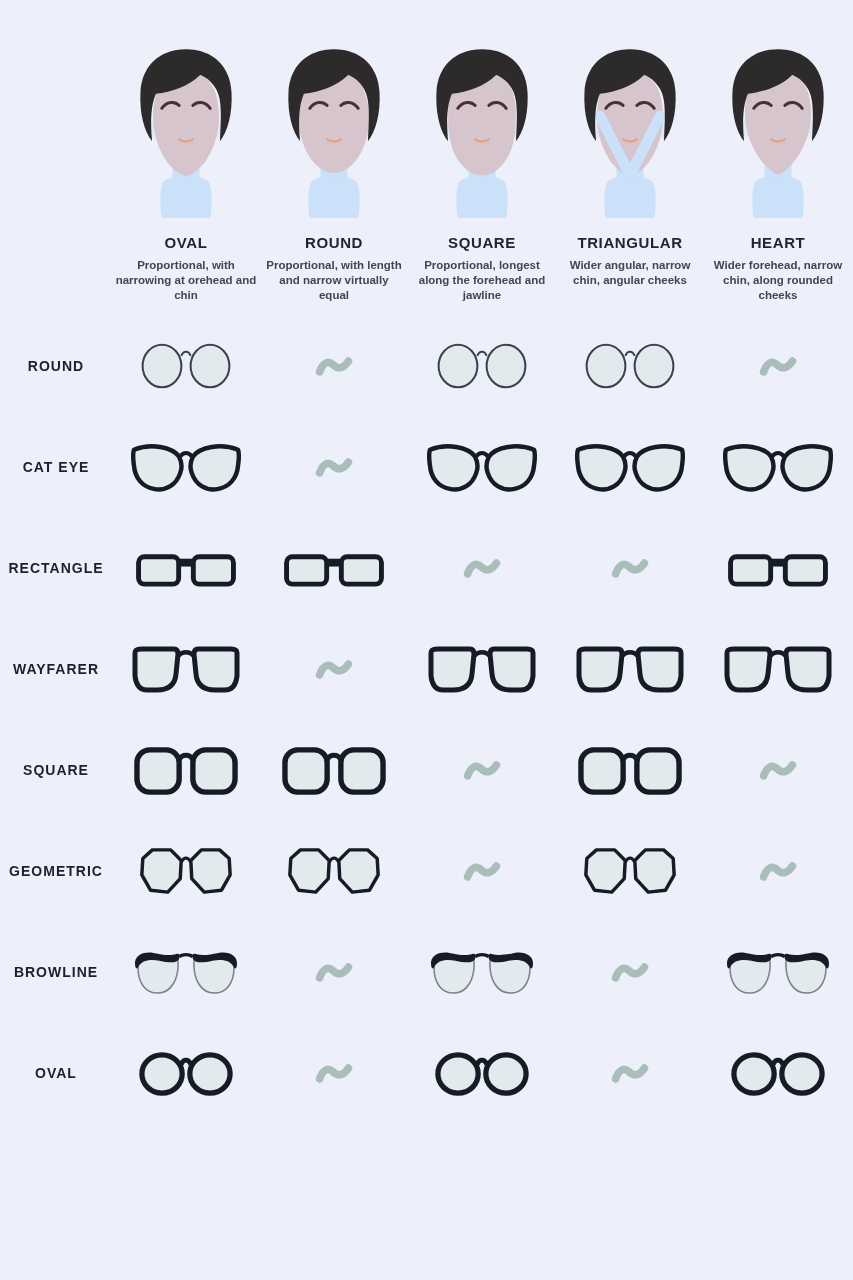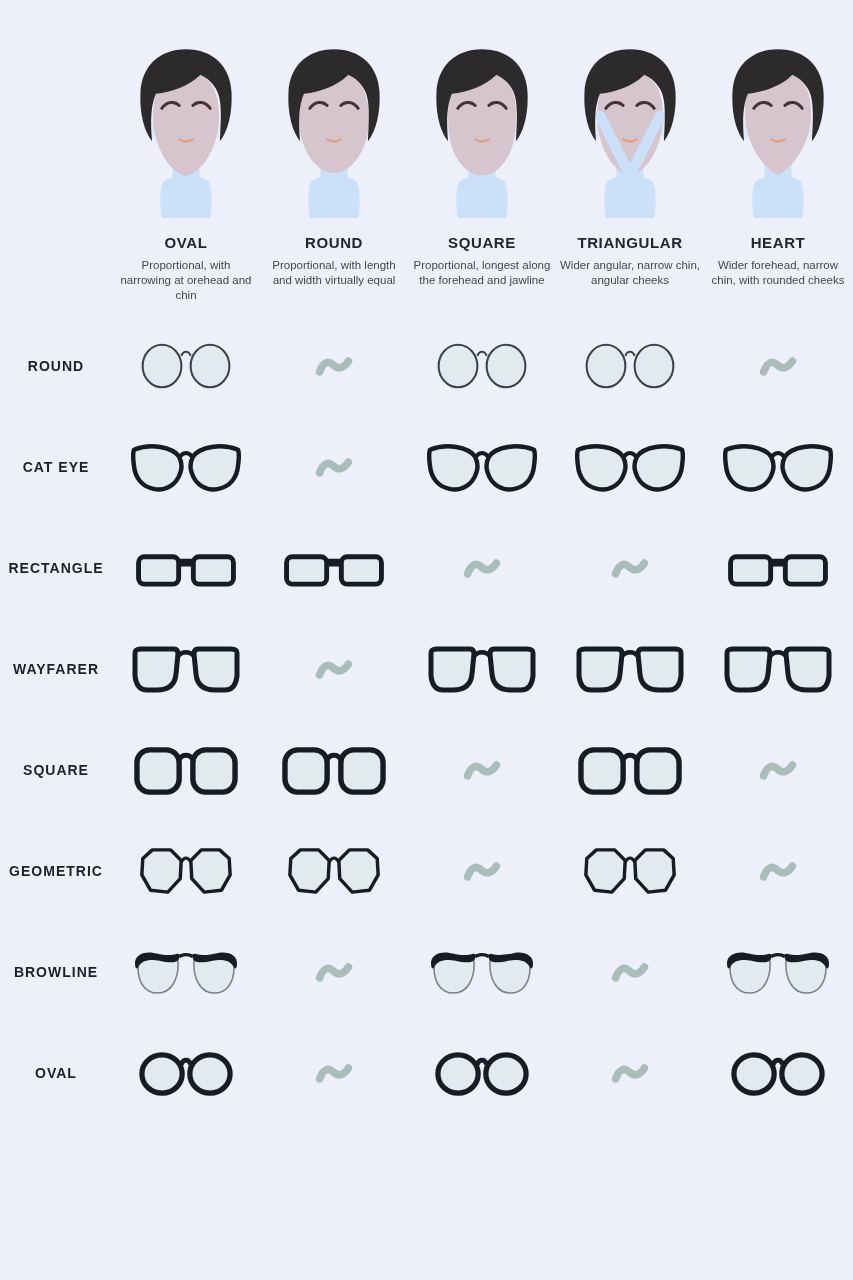--- a/index.html
+++ b/index.html
@@ -16,21 +16,21 @@
   }
   .header-grid{padding-top:46px;}
   .face-col{display:flex;flex-direction:column;align-items:center;}
   .face-svg{width:126px;height:180px;display:block;}
   .face-name{
     font-size:15px;font-weight:700;letter-spacing:.6px;
     color:#20262e;margin-top:8px;text-align:center;
   }
   .face-desc{
     font-size:11.5px;color:#3f4752;text-align:center;
-    line-height:1.32;margin-top:7px;max-width:142px;
+    line-height:1.32;margin-top:7px;max-width:142px;font-weight:bold;
   }
   .grid{margin-top:12px;}
   .grid-row{height:101px;align-items:center;}
   .row-label{
     text-align:center;font-size:14px;font-weight:700;
     letter-spacing:1px;color:#1c2129;
   }
   .grid-cell{display:flex;justify-content:center;align-items:center;}
   svg.tilde{width:40px;height:27px;}
   svg.glasses.round{width:96px;height:54px;}
@@ -142,21 +142,21 @@
       <div class="face-desc">Proportional, with narrowing at orehead and chin</div>
     </div>
 
     <div class="face-col">
       <svg class="face-svg" viewBox="0 0 130 185">
         <use href="#face-common-back"></use>
         <path d="M65,26 C92,26 101,48 101,76 C101,104 85,130 65,131 C45,130 29,104 29,76 C29,48 38,26 65,26 Z" fill="#d6c5cd"></path>
         <use href="#face-common-front"></use>
       </svg>
       <div class="face-name">ROUND</div>
-      <div class="face-desc">Proportional, with length and width virtually equal</div>
+      <div class="face-desc">Proportional, with length and narrow virtually equal</div>
     </div>
 
     <div class="face-col">
       <svg class="face-svg" viewBox="0 0 130 185">
         <use href="#face-common-back"></use>
         <path d="M65,26 C90,26 100,42 100,70 C100,98 95,116 80,128 C70,135 60,135 50,128 C35,116 30,98 30,70 C30,42 40,26 65,26 Z" fill="#d6c5cd"></path>
         <use href="#face-common-front"></use>
       </svg>
       <div class="face-name">SQUARE</div>
       <div class="face-desc">Proportional, longest along the forehead and jawline</div>
@@ -173,21 +173,21 @@
       <div class="face-desc">Wider angular, narrow chin, angular cheeks</div>
     </div>
 
     <div class="face-col">
       <svg class="face-svg" viewBox="0 0 130 185">
         <use href="#face-common-back"></use>
         <path d="M65,26 C91,26 100,46 99,72 C98,96 86,118 70,130 C67,133 63,133 60,130 C44,118 32,96 31,72 C30,46 39,26 65,26 Z" fill="#d6c5cd"></path>
         <use href="#face-common-front"></use>
       </svg>
       <div class="face-name">HEART</div>
-      <div class="face-desc">Wider forehead, narrow chin, with rounded cheeks</div>
+      <div class="face-desc">Wider forehead, narrow chin, along rounded cheeks</div>
     </div>
   </div>
 
   <div class="grid">
       <div class="grid-row">
         <div class="row-label">ROUND</div>
         <div class="grid-cell">
           <svg class="glasses round">
             <use href="#g-round" xlink:href="#g-round"></use>
           </svg>

